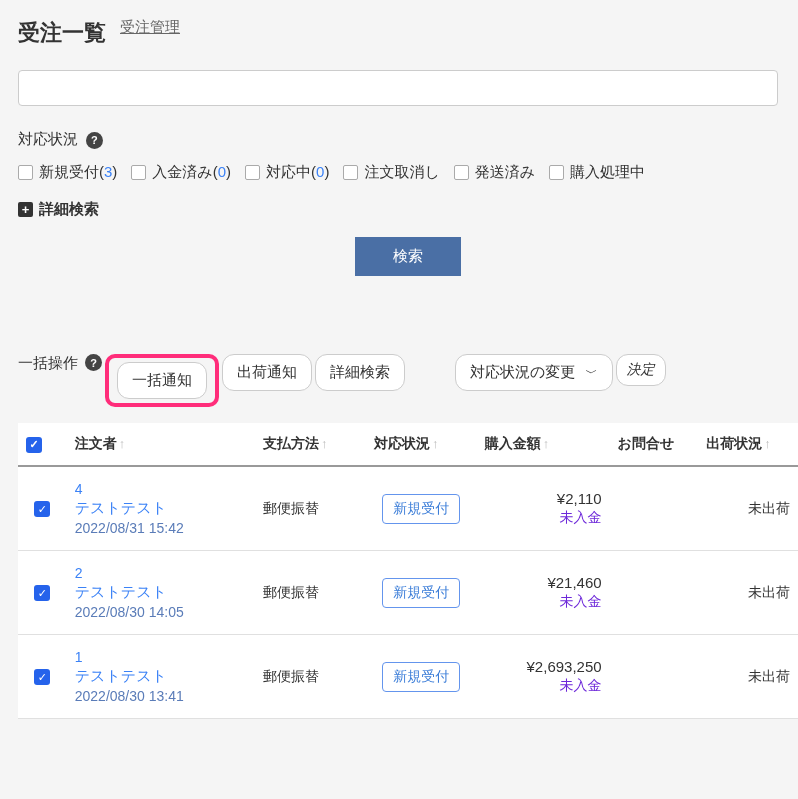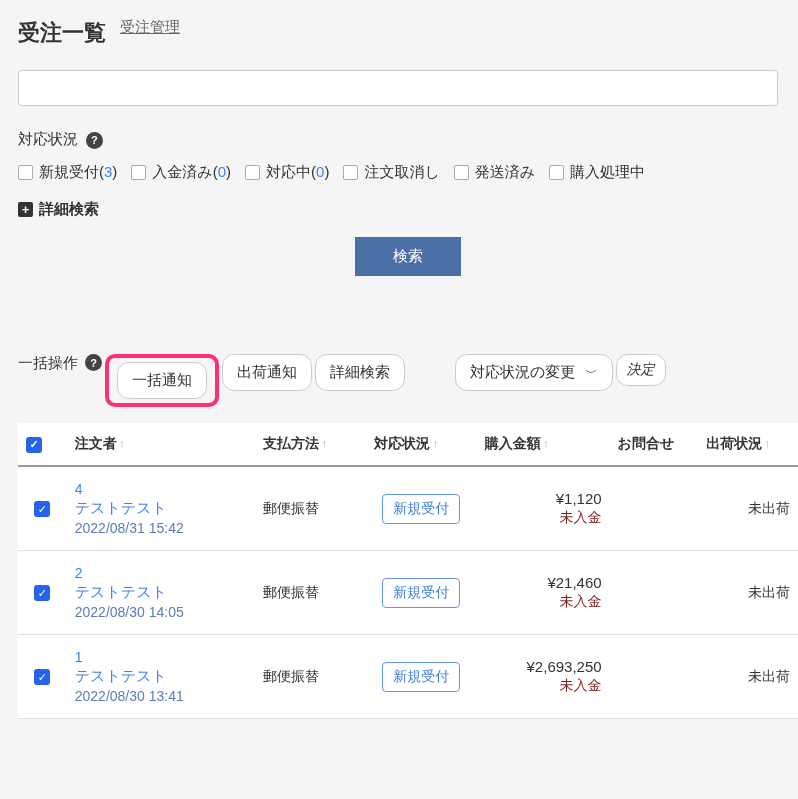--- a/index.html
+++ b/index.html
@@ -39,21 +39,21 @@
 .table td { padding:14px 8px; border-bottom:1px solid #e0e0e0; vertical-align:middle; }
 .sort-arr { color:#bbb; font-size:13px; margin-left:2px; }
 .check-box { width:16px; height:16px; border-radius:3px; background:#2563eb; display:inline-flex; align-items:center; justify-content:center; color:#fff; font-size:11px;}
 .link { color:#3b82f6; }
 .order-id { font-size:14px; }
 .order-name { font-size:15px; padding:2px 0; }
 .order-date { font-size:14px; color:#5a7cb8; }
 .status-badge { border:1px solid #6495ed; color:#3b7dd8; padding:5px 10px; border-radius:4px; font-size:14px; display:inline-block; white-space:nowrap;}
 .amount-cell { text-align:right; }
 .amount { font-size:15px; white-space:nowrap;}
-.pay-status { color:#7f1d1d; font-size:14px; padding-top:2px; white-space:nowrap;}
+.pay-status { color:#6d28d9; font-size:14px; padding-top:2px; white-space:nowrap;}
 .ship { text-align:right; padding-right:4px;}
 .col-check { width:44px; text-align:center;}
 .col-orderer { width:170px; }
 .col-pay { width:100px; }
 .col-status { width:100px; text-align:center;}
 .col-amount { width:120px; }
 .col-inquiry { width:80px; text-align:center;}
 .col-ship { width:90px; }
 </style>
 </head>
@@ -141,21 +141,21 @@
       <tr>
         <td class="col-check"><span class="check-box">✓</span></td>
         <td class="col-orderer">
           <div class="link order-id">4</div>
           <div class="link order-name">テストテスト</div>
           <div class="order-date link">2022/08/31 15:42</div>
         </td>
         <td class="col-pay">郵便振替</td>
         <td class="col-status"><span class="status-badge">新規受付</span></td>
         <td class="col-amount amount-cell">
-          <div class="amount">¥1,120</div>
+          <div class="amount">¥2,110</div>
           <div class="pay-status">未入金</div>
         </td>
         <td class="col-inquiry"></td>
         <td class="col-ship ship">未出荷</td>
       </tr>
       <tr>
         <td class="col-check"><span class="check-box">✓</span></td>
         <td class="col-orderer">
           <div class="link order-id">2</div>
           <div class="link order-name">テストテスト</div>

